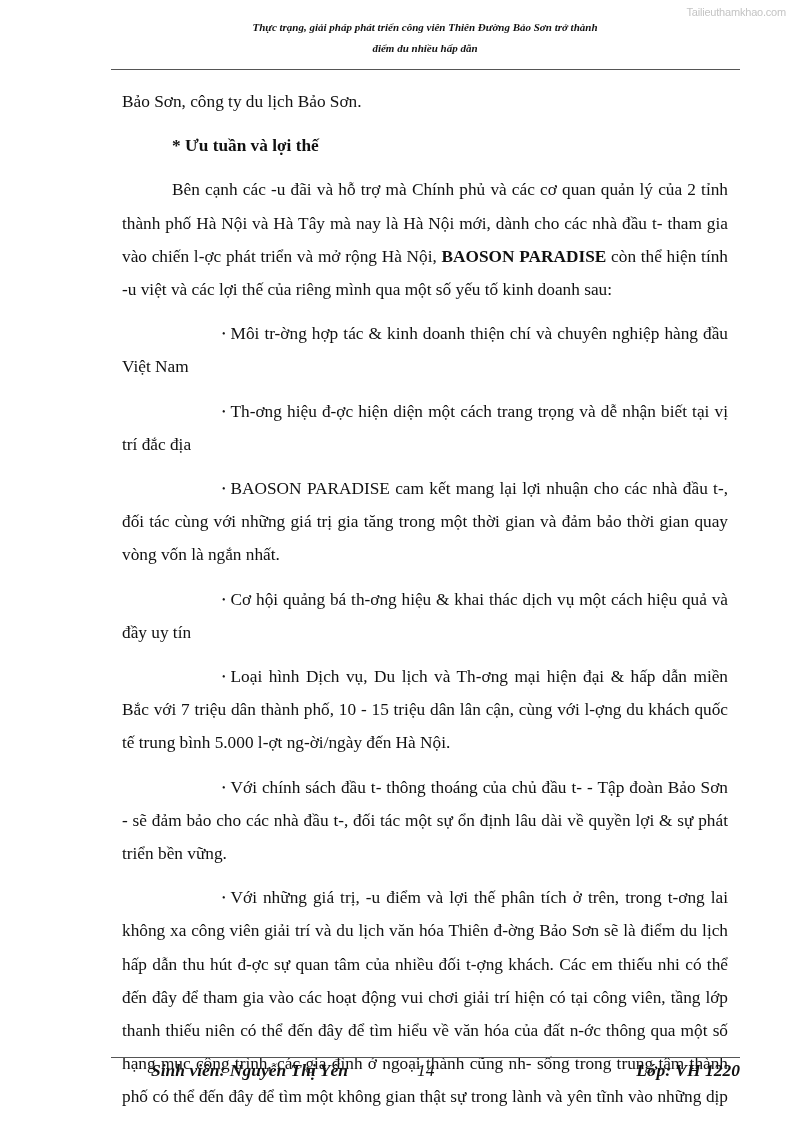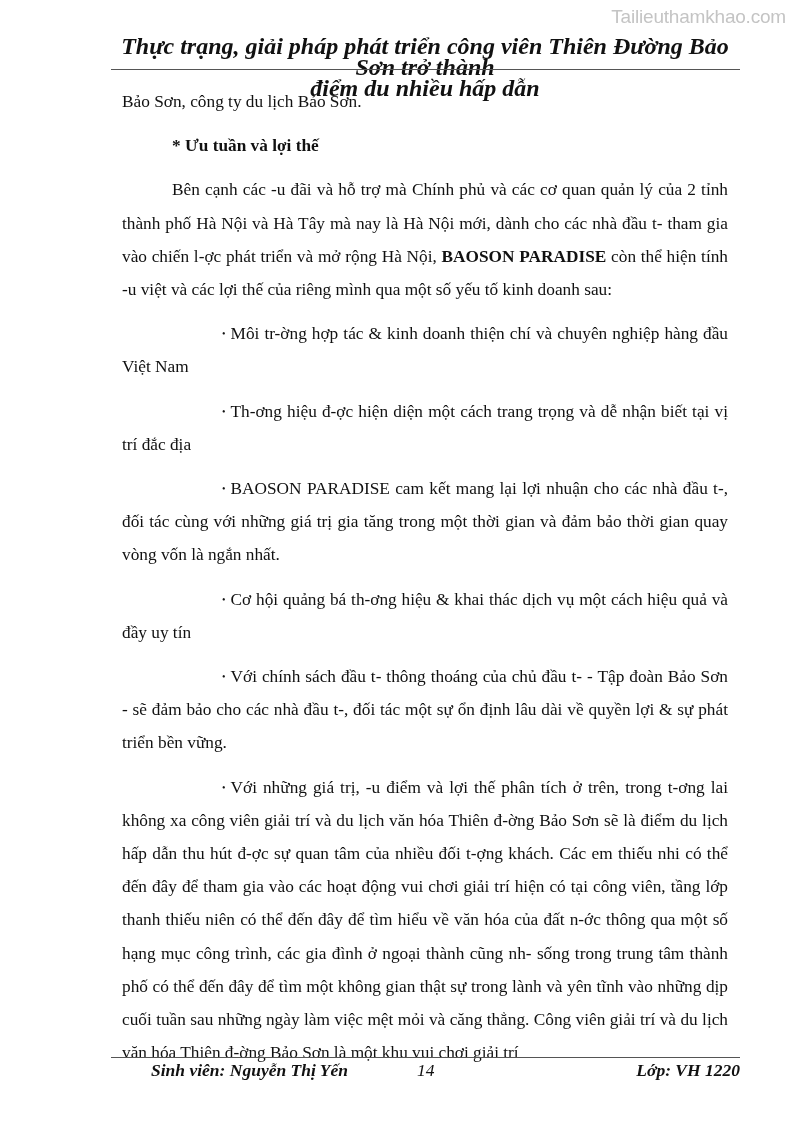--- a/index.html
+++ b/index.html
@@ -1,21 +1,21 @@
 <!DOCTYPE html>
 <html><head>
 <meta charset="utf-8">
 <style>
   html, body { margin:0; padding:0; background:#ffffff; }
   body { width:794px; height:1123px; position:relative; overflow:hidden;
          font-family:"Liberation Serif","DejaVu Serif",serif; color:#111; }
   .watermark { position:absolute; right:8px; top:6px; font-family:"Liberation Sans","DejaVu Sans",sans-serif;
-               font-size:19px; color:#c4c4c4; letter-spacing:-0.2px; }
-  .header { position:absolute; left:111px; width:628px; top:36px; text-align:center;
-            font-weight:bold; font-style:italic; font-size:24px; line-height:21px; }
+               font-size:11px; color:#c4c4c4; letter-spacing:-0.2px; }
+  .header { position:absolute; left:111px; width:628px; top:17px; text-align:center;
+            font-weight:bold; font-style:italic; font-size:11px; line-height:21px; }
   .hr-top { position:absolute; left:111px; width:629px; top:69px; height:0; border-top:1.2px solid #555; }
   .content { position:absolute; left:111px; width:628px; top:74px; font-size:17.3px; line-height:33.2px; }
   .content p { margin:11px; text-align:justify; }
   .indent { text-indent:50px; }
   .bold { font-weight:bold; }
   .bullet-glyph { display:inline-block; font-size:10px; vertical-align:2px; margin-right:5px; }
   .hr-bottom { position:absolute; left:111px; width:629px; top:1057px; height:0; border-top:1.2px solid #555; }
   .footer { position:absolute; left:111px; width:629px; top:1060px; height:24px;
             font-weight:bold; font-style:italic; font-size:17.5px; }
   .footer .student { position:absolute; left:0; top:0;margin-left:40px; }
@@ -35,20 +35,21 @@
 
 <div class="content">
   <p>Bảo Sơn, công ty du lịch Bảo Sơn.</p>
   <p class="indent bold">* Ưu tuần và lợi thế</p>
   <p class="indent"><span>Bên cạnh các -u đãi và hỗ trợ mà Chính phủ và các cơ quan quản lý của 2 tỉnh thành phố Hà Nội và Hà Tây mà nay là Hà Nội mới, dành cho các nhà đầu t- tham gia vào chiến l-ợc phát triển và mở rộng Hà Nội, </span><span class="bold">BAOSON PARADISE</span><span> còn thể hiện tính -u việt và các lợi thế của riêng mình qua một số yếu tố kinh doanh sau:</span></p>
 
   <p class="indent"><span class="bullet-glyph">•</span><span>Môi tr-ờng hợp tác &amp; kinh doanh thiện chí và chuyên nghiệp hàng đầu Việt Nam</span></p>
   <p class="indent"><span class="bullet-glyph">•</span><span>Th-ơng hiệu đ-ợc hiện diện một cách trang trọng và dễ nhận biết tại vị trí đắc địa</span></p>
   <p class="indent"><span class="bullet-glyph">•</span><span>BAOSON PARADISE cam kết mang lại lợi nhuận cho các nhà đầu t-, đối tác cùng với những giá trị gia tăng trong một thời gian và đảm bảo thời gian quay vòng vốn là ngắn nhất.</span></p>
   <p class="indent"><span class="bullet-glyph">•</span><span>Cơ hội quảng bá th-ơng hiệu &amp; khai thác dịch vụ một cách hiệu quả và đầy uy tín</span></p>
+  <p class="indent"><span class="bullet-glyph">•</span><span>Loại hình Dịch vụ, Du lịch và Th-ơng mại hiện đại &amp; hấp dẫn miền Bắc với 7 triệu dân thành phố, 10 - 15 triệu dân lân cận, cùng với l-ợng du khách quốc tế trung bình 5.000 l-ợt ng-ời/ngày đến Hà Nội.</span></p>
   <p class="indent"><span class="bullet-glyph">•</span><span>Với chính sách đầu t- thông thoáng của chủ đầu t- - Tập đoàn Bảo Sơn - sẽ đảm bảo cho các nhà đầu t-, đối tác một sự ổn định lâu dài về quyền lợi &amp; sự phát triển bền vững.</span></p>
   <p class="indent"><span class="bullet-glyph">•</span><span>Với những giá trị, -u điểm và lợi thế phân tích ở trên, trong t-ơng lai không xa công viên giải trí và du lịch văn hóa Thiên đ-ờng Bảo Sơn sẽ là điểm du lịch hấp dẫn thu hút đ-ợc sự quan tâm của nhiều đối t-ợng khách. Các em thiếu nhi có thể đến đây để tham gia vào các hoạt động vui chơi giải trí hiện có tại công viên, tầng lớp thanh thiếu niên có thể đến đây để tìm hiểu về văn hóa của đất n-ớc thông qua một số hạng mục công trình, các gia đình ở ngoại thành cũng nh- sống trong trung tâm thành phố có thể đến đây để tìm một không gian thật sự trong lành và yên tĩnh vào những dịp cuối tuần sau những ngày làm việc mệt mỏi và căng thẳng. Công viên giải trí và du lịch văn hóa Thiên đ-ờng Bảo Sơn là một khu vui chơi giải trí</span></p>
 </div>
 
 <div class="hr-bottom"></div>
 <div class="footer">
   <span class="student">Sinh viên: Nguyễn Thị Yến</span>
   <span class="page">14</span>
   <span class="cls">Lớp: VH 1220</span>
 </div>

